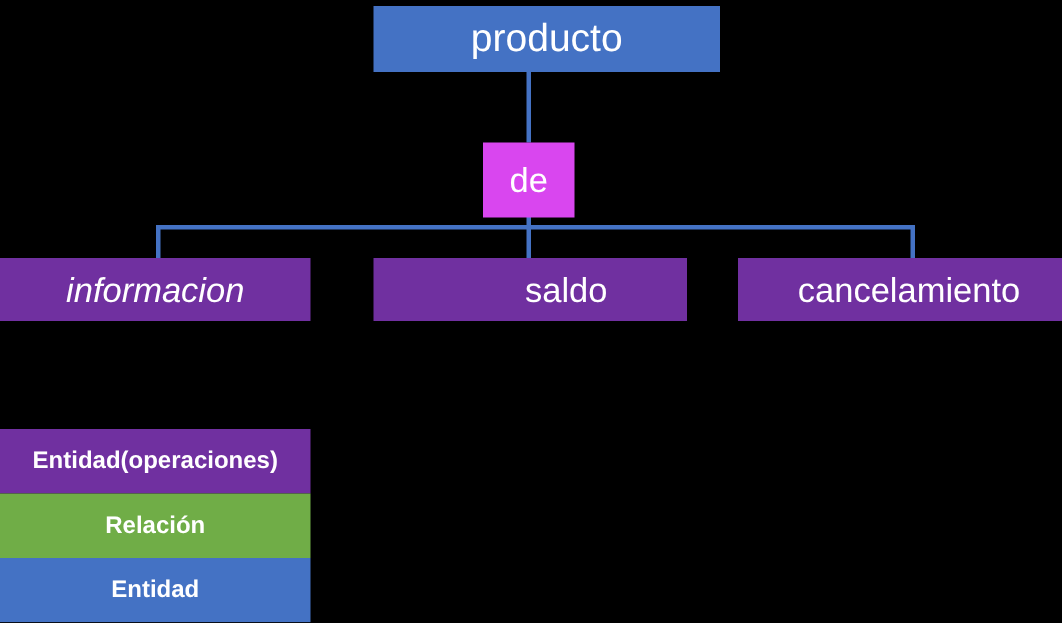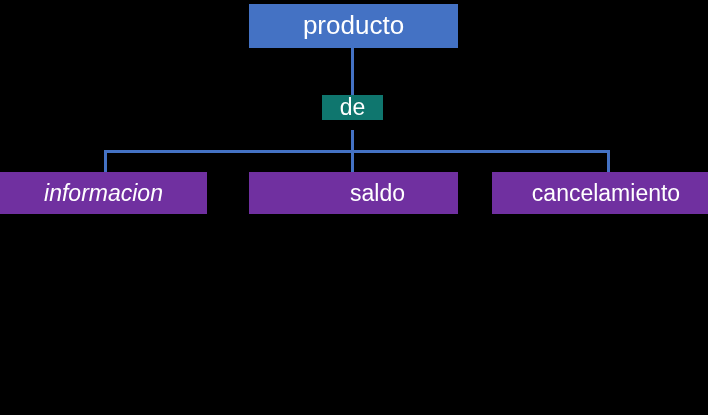--- a/index.html
+++ b/index.html
@@ -23,32 +23,32 @@
     color: #ffffff;
     text-align: center;
     box-sizing: border-box;
     line-height: 1.05;
     white-space: nowrap;
   }
   
   #node-producto {
     left: 249px;
     top: 4px;
-    width: 209px;
+    width: 231px;
     height: 44px;
     background: #4472C4;
     font-size: 26px;
   }
   
   #node-de {
     left: 322px;
     top: 95px;
     width: 61px;
-    height: 25px;
-    background: #0f766e;
+    height: 50px;
+    background: #d946ef;
     font-size: 23px;
     z-index: 5;
   }
   
   .op-node {
     background: #7030A0;
     font-size: 23px;
     top: 172px;
     height: 42px;
     z-index: 5;
@@ -142,14 +142,19 @@
   <div class="node" id="node-producto">producto</div>
 
   <div class="node" id="node-de">de</div>
 
   <div class="node op-node" id="node-informacion">informacion</div>
 
   <div class="node op-node" id="node-saldo">saldo</div>
 
   <div class="node op-node" id="node-cancelamiento">cancelamiento</div>
 
+  <div id="legend">
+    <div class="legend-row" id="legend-row-0">Entidad(operaciones)</div>
+    <div class="legend-row" id="legend-row-1">Relación</div>
+    <div class="legend-row" id="legend-row-2">Entidad</div>
+  </div>
 
 </div>
 
 </body></html>

